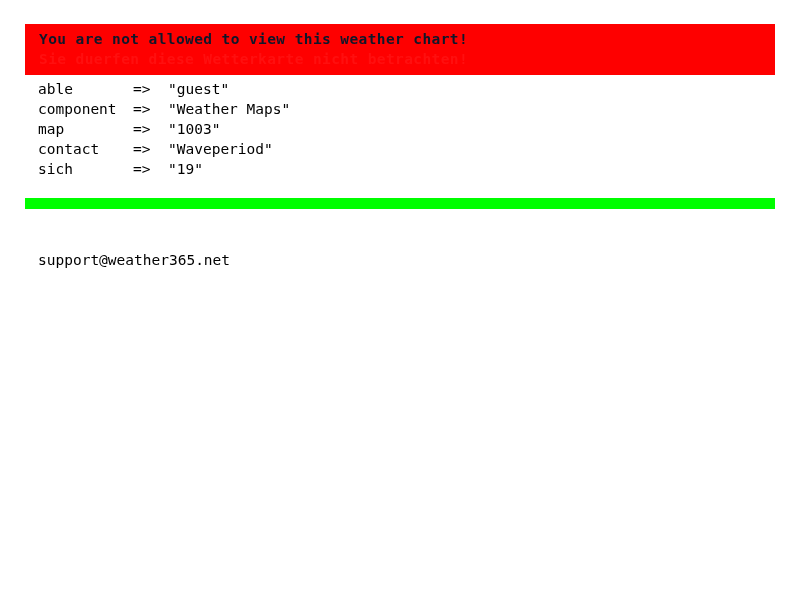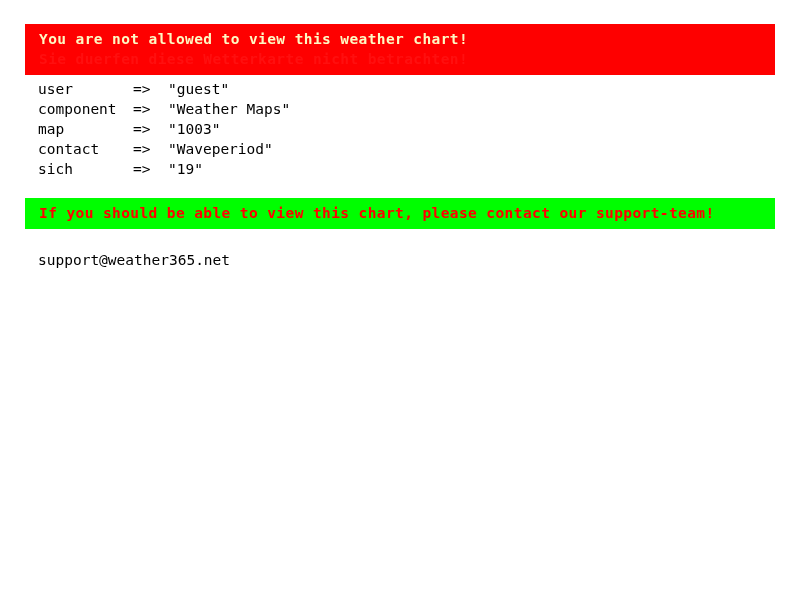--- a/index.html
+++ b/index.html
@@ -36,21 +36,21 @@
   .banner-error {
     top: 24px;
     background: #fe0000;
     color: #ffffff;
   }
   .banner-error .line2 {
     color: #fe0000;
     
     color: #ff0f0f;
   }
-  .banner-error .line1 { color: #fef9c3; }
+  .banner-error .line1 { color: #0f172a; }
   .banner-info {
     top: 198px;
     background: #00fe00;
     color: #ff0000;
   }
   .banner-info .line1,
   .banner-info .line2 {
     color: #ff0000;
   }
   .fields {
@@ -91,21 +91,21 @@
 
 <div class="page">
 
   <div class="banner banner-error">
     <div class="line1">You are not allowed to view this weather chart!</div>
     <div class="line2">Sie duerfen diese Wetterkarte nicht betrachten!</div>
   </div>
 
   <div class="fields">
     <div class="field-row">
-      <span class="field-key">user</span>
+      <span class="field-key">able</span>
       <span class="field-arrow">=&gt;</span>
       <span class="field-val">"guest"</span>
     </div>
     <div class="field-row">
       <span class="field-key">component</span>
       <span class="field-arrow">=&gt;</span>
       <span class="field-val">"Weather Maps"</span>
     </div>
     <div class="field-row">
       <span class="field-key">map</span>
@@ -118,20 +118,19 @@
       <span class="field-val">"Waveperiod"</span>
     </div>
     <div class="field-row">
       <span class="field-key">sich</span>
       <span class="field-arrow">=&gt;</span>
       <span class="field-val">"19"</span>
     </div>
   </div>
 
   <div class="banner banner-info">
-    <div class="line1">If you should be able to view this chart, please contact our support-team!</div>
   </div>
 
   <div class="footer">
     <span class="footer-left">support@weather365.net</span>
   </div>
 
 </div>
 
 </body></html>

